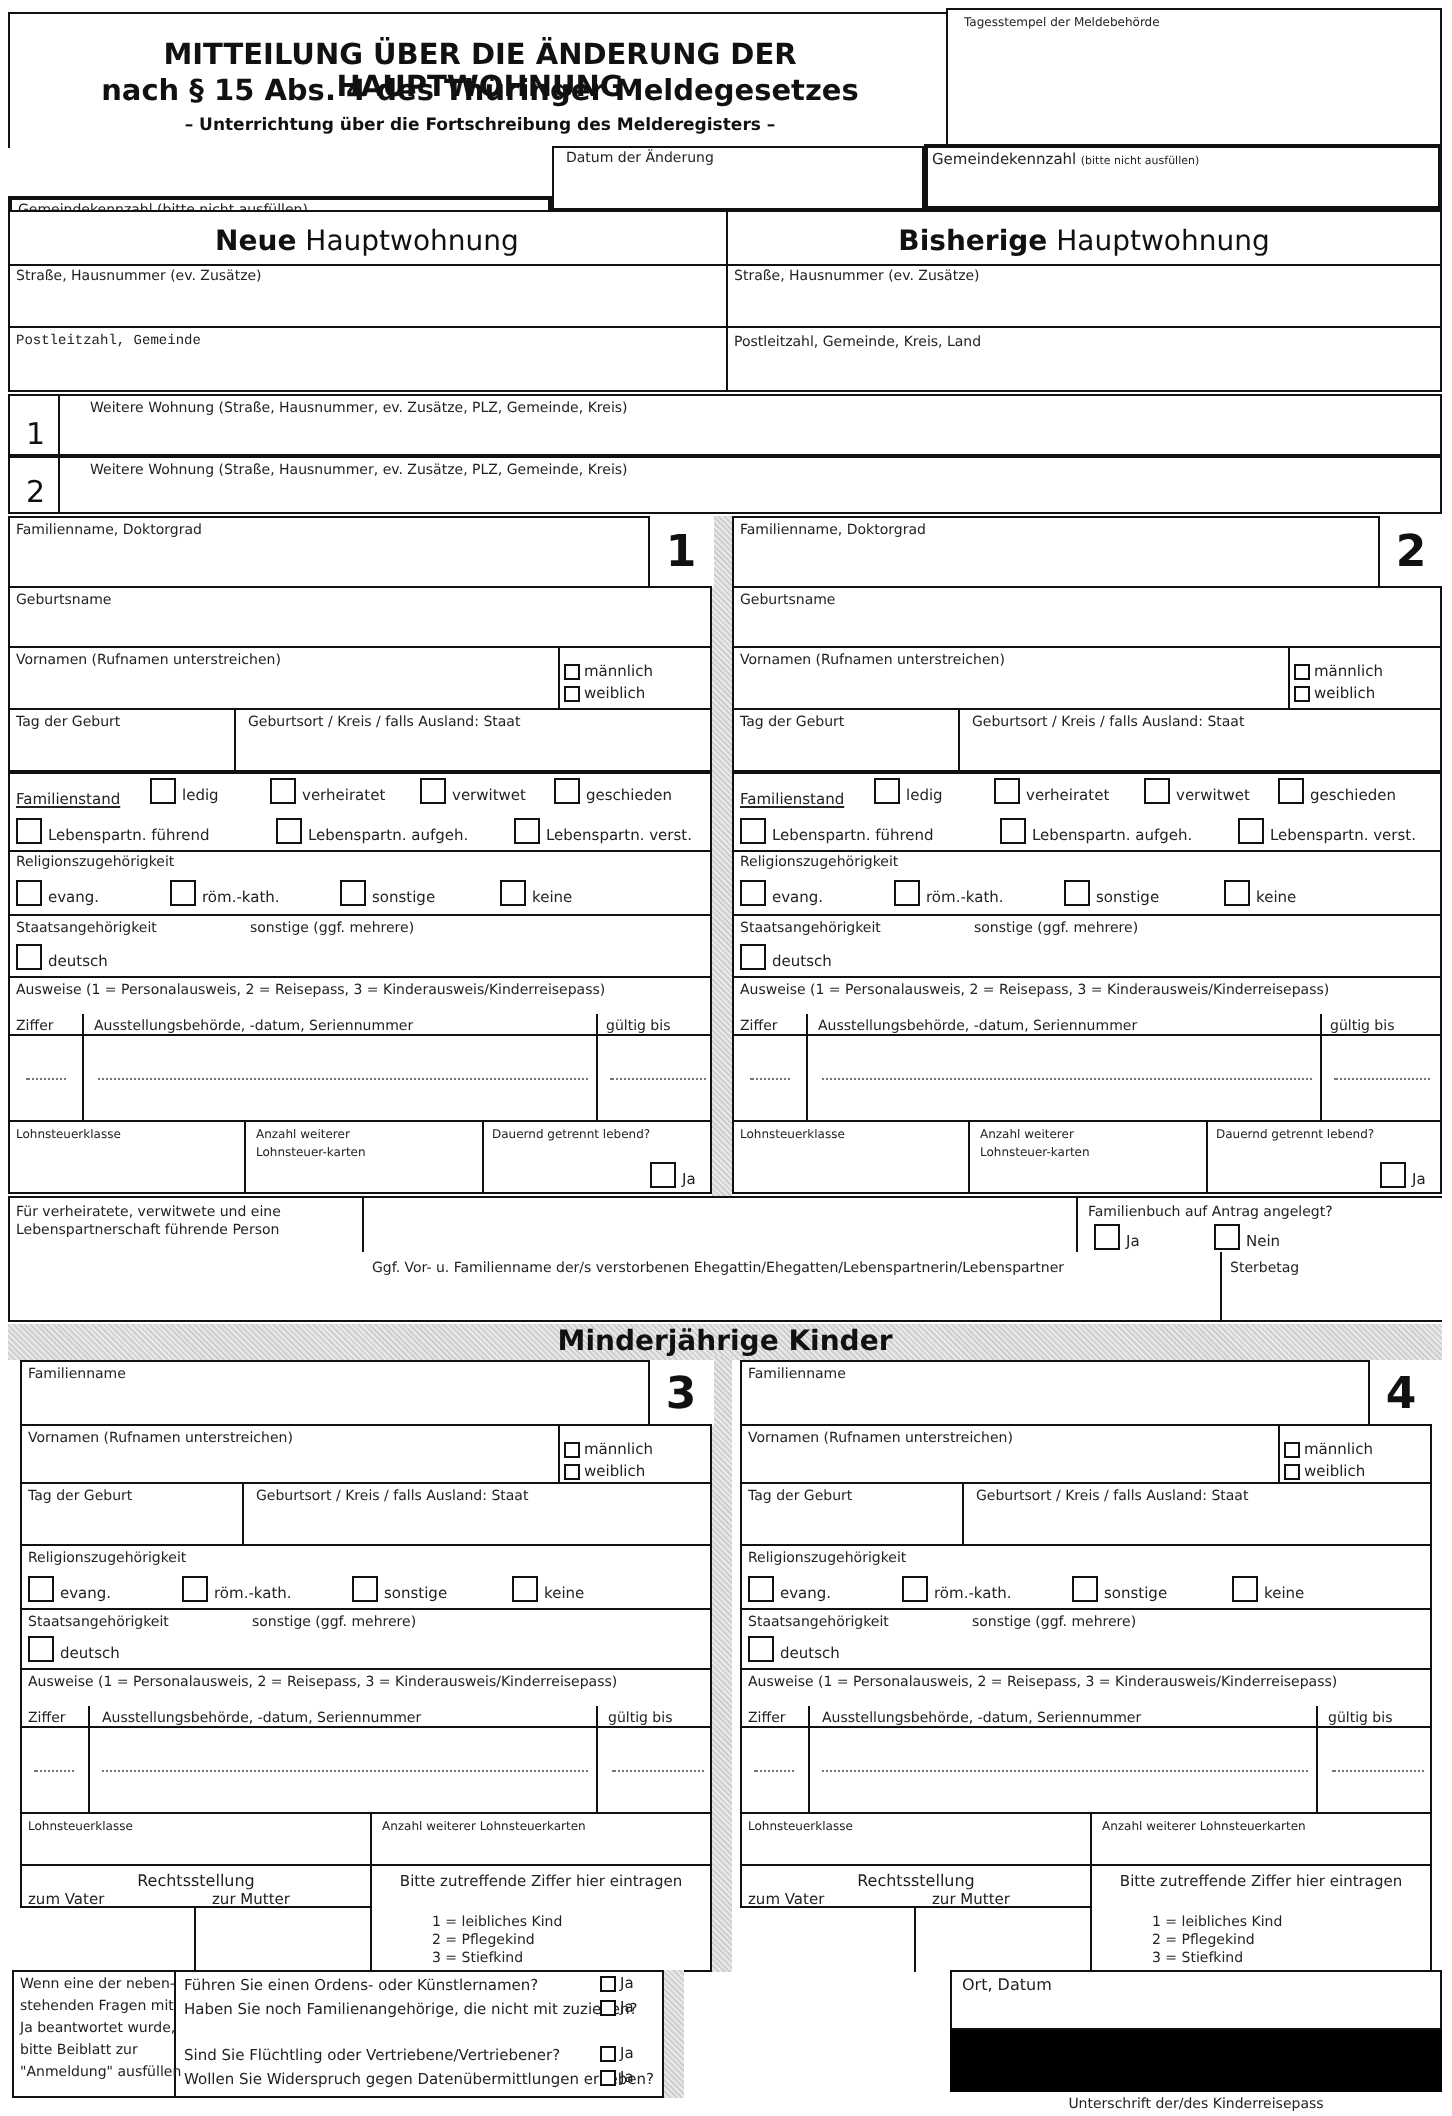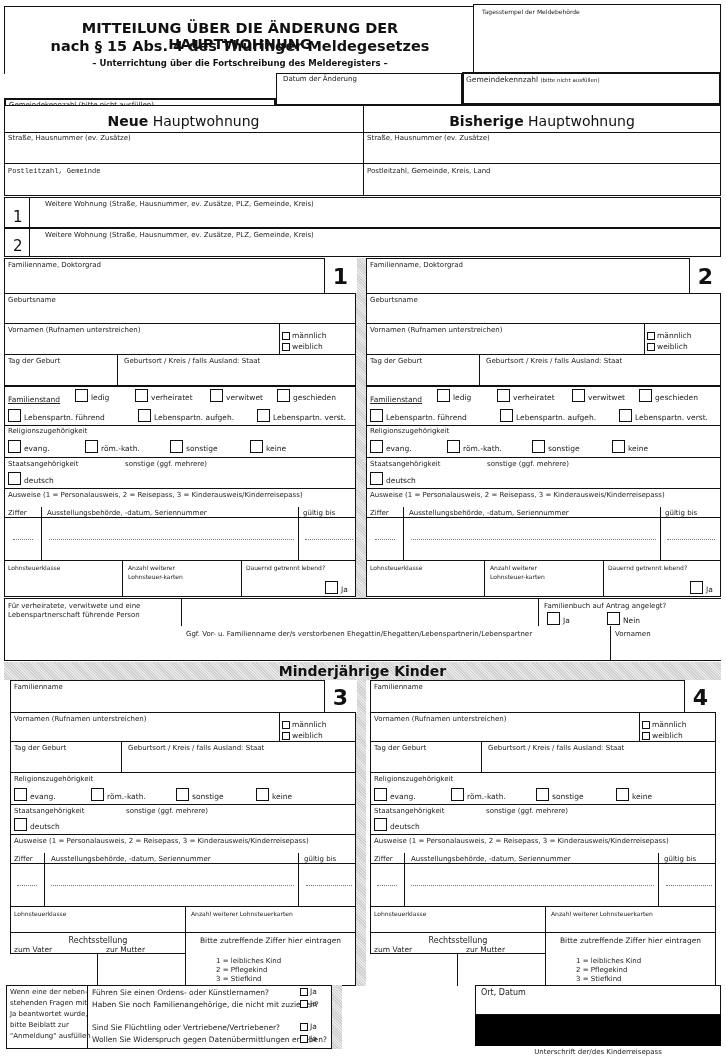--- a/index.html
+++ b/index.html
@@ -220,21 +220,21 @@
     <div class="abs" style="left:176px;top:0;width:1px;height:61px;background:#111;"></div>
     <div class="box" style="left:533px;top:0;width:183px;height:28px;border-top:none;border-right:none;">
       <div class="lbl" style="left:5px;top:3px;">Familienbuch auf Antrag angelegt?</div>
       <div class="opt" style="left:8px;top:13px;"><span class="cb"></span><span>Ja</span></div>
       <div class="opt" style="left:68px;top:13px;"><span class="cb"></span><span>Nein</span></div>
     </div>
     <div class="box" style="left:176px;top:27px;width:430px;height:34px;border:none;border-right:1px solid #111;">
       <div class="lbl" style="left:5px;top:4px;">Ggf. Vor- u. Familienname der/s verstorbenen Ehegattin/Ehegatten/Lebenspartnerin/Lebenspartner</div>
     </div>
     <div class="box" style="left:606px;top:27px;width:110px;height:34px;border:none;">
-      <div class="lbl" style="left:4px;top:4px;">Vornamen</div>
+      <div class="lbl" style="left:4px;top:4px;">Sterbetag</div>
     </div>
   </div>
 
   <div class="hatch" style="left:4px;top:662px;width:717px;height:18px;"></div>
   <div class="abs" style="left:4px;top:663px;width:717px;text-align:center;font-weight:bold;font-size:14px;">Minderjährige Kinder</div>
   <div class="hatch" style="left:356px;top:678px;width:10px;height:308px;"></div>
 
   <div id="children-area">
       <div class="box" style="left:10px;top:680px;width:346px;height:33px;">
         <div class="lbl" style="left:3px;top:2px;">Familienname</div>

